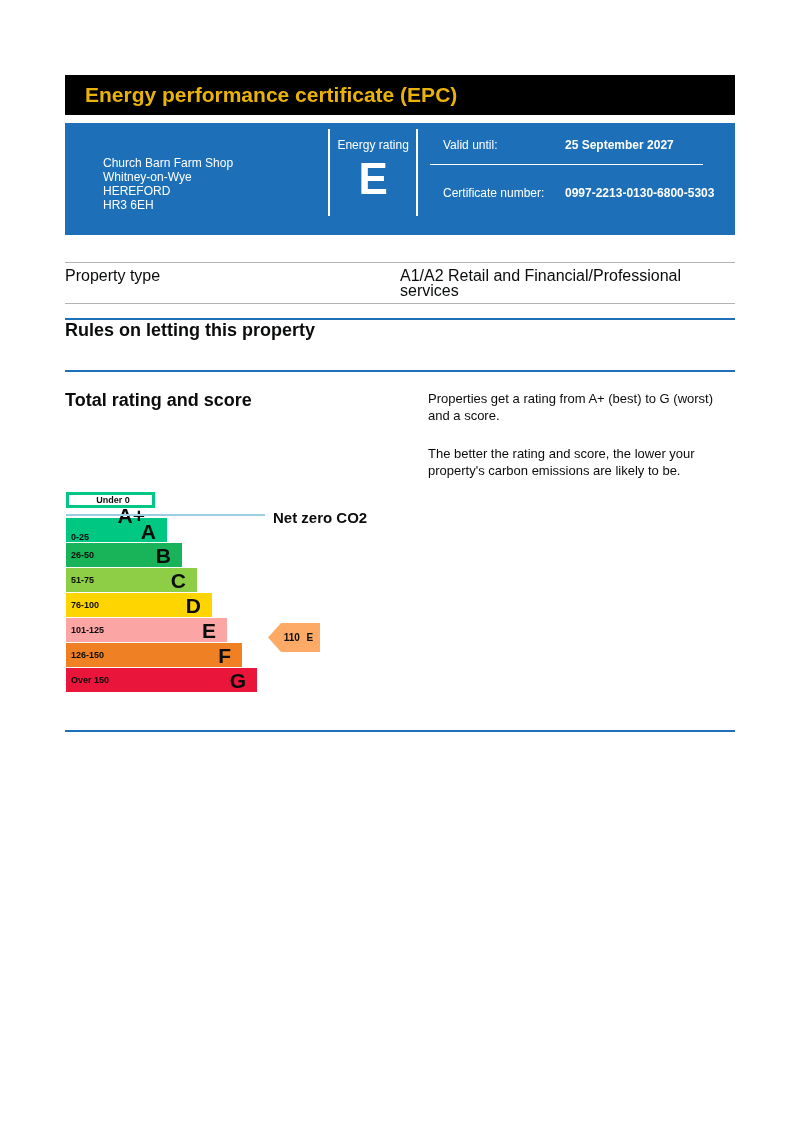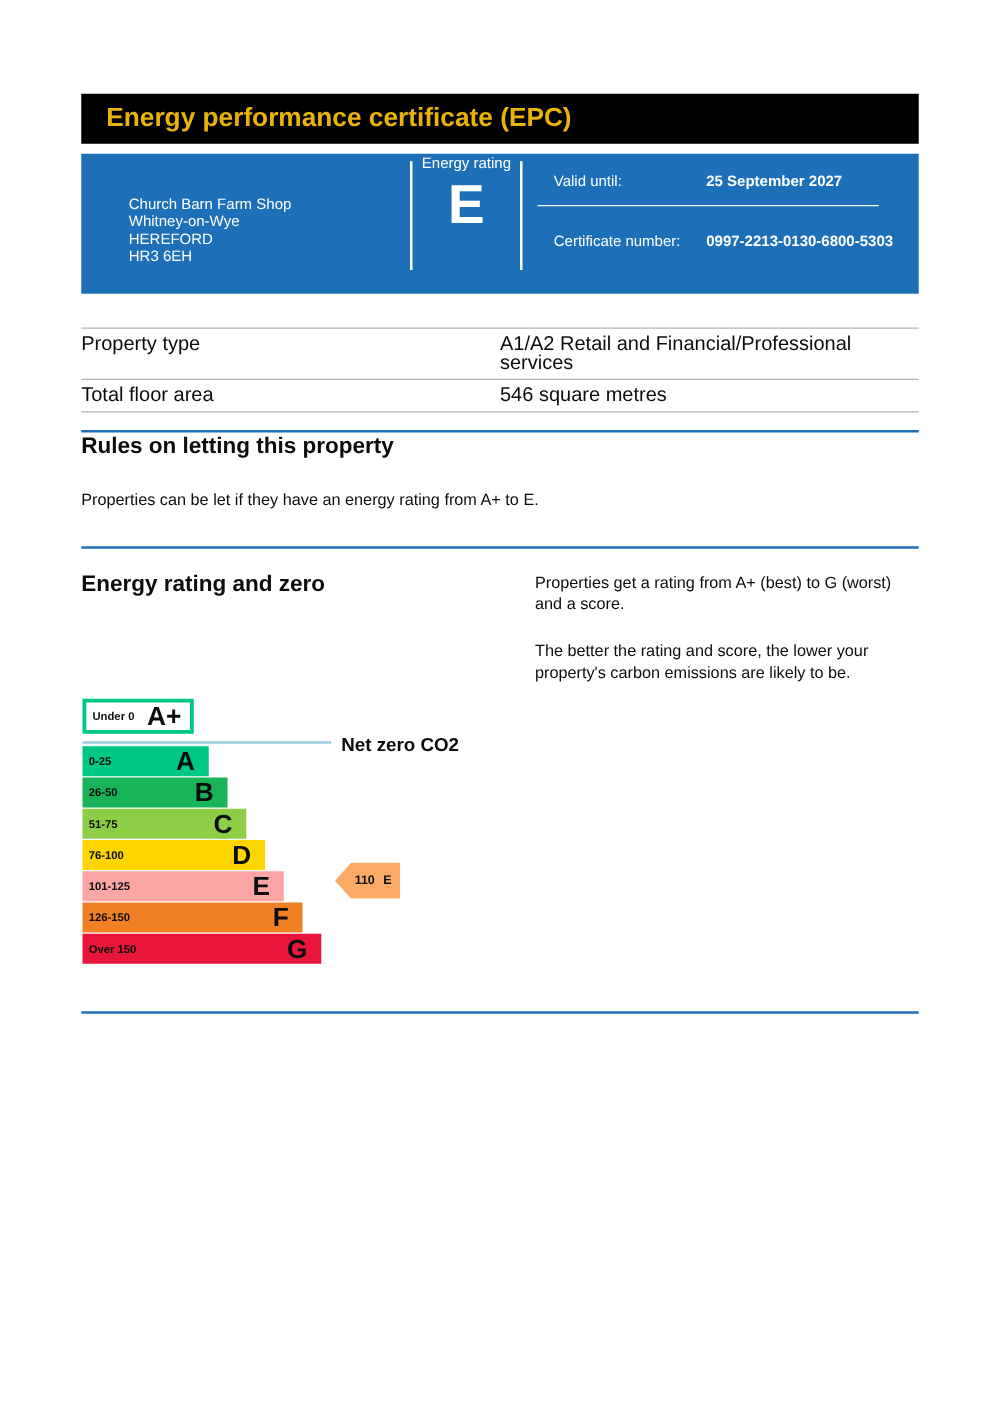--- a/index.html
+++ b/index.html
@@ -11,21 +11,21 @@
   .page { padding: 75px 65px 0 65px; }
 
   
   .header-bar { background: #000000; height: 40px; display: flex; align-items: center; padding-left: 20px; }
   .header-bar h1 { color: #eab308; font-size: 21px; font-weight: bold; margin: 0; }
 
   
   .summary-box { background: #1d70b8; height: 112px; margin-top: 8px; display: flex; color: #ffffff; }
   .sum-address { width: 281px; padding: 33px 16px 0 38px; font-size: 12px; line-height: 14px; }
   .sum-divider { width: 2px; background: #ffffff; height: 87px; margin-top: 6px; flex: none; }
-  .sum-mid { width: 93px; text-align: center; }
+  .sum-mid { width: 93px; text-align: center; padding-top: 15px; }
   .sum-mid .er-label { font-size: 12px; line-height: 14px; }
   .sum-mid .er-value { font-size: 44px; font-weight: bold; line-height: 48px; margin-top: 3px; }
   .sum-right { flex: 1; padding: 15px 0 0 25px; font-size: 12px; }
   .sum-row { display: flex; line-height: 14px; }
   .sum-row .lbl { width: 122px; }
   .sum-row .val { width: 170px; font-weight: bold; }
   .white-rule { height: 1px; background: #ffffff; border: 0; margin: 12px 32px 21px -13px; }
 
   
   .details { margin-top: 27px; font-size: 16px; border-bottom: 1px solid #b1b4b6; }
@@ -44,22 +44,22 @@
 
   .rating-section { display: flex; margin-top: 18px; }
   .rating-left { width: 345px; }
   .rating-left p { font-size: 13px; line-height: 16px; margin: 27px 0 0 0; }
   .rating-right { width: 307px; margin-left: auto; font-size: 13px; line-height: 17px; }
   .rating-right p { margin: 0; }
   .rating-right p + p { margin-top: 21px; }
 
   
   .chart { position: relative; margin: 13px 0 0 1px; }
-  .aplus-box { width: 89px; height: 28px; border: 3px solid #00c781; background: #ffffff;
-               display: flex; align-items: center; margin-bottom: 4px; color: #0b0c0c; }
+  .aplus-box { width: 89px; height: 16px; border: 3px solid #00c781; background: #ffffff;
+               display: flex; align-items: center; margin-bottom: 4px; color: #0b0c0c; flex-direction: column; }
   .band-range { font-size: 9px; font-weight: bold; padding-left: 5px; white-space: nowrap; }
   .band-letter { font-size: 21px; font-weight: bold; margin-left: auto; padding-right: 11px; line-height: 1; }
   .aplus-box .band-letter { padding-right: 7px; }
   .netzero-row { position: relative; height: 6px; }
   .nz-line { position: absolute; left: 0; top: 2px; width: 199px; height: 2px; background: #9bcfe0; }
   .nz-label { position: absolute; left: 207px; top: -3px; font-size: 15px; font-weight: bold; white-space: nowrap; }
   .band { height: 24px; margin-bottom: 1px; display: flex; align-items: center; color: #0b0c0c; }
   .marker { position: absolute; top: 131px; left: 202px; width: 52px; height: 29px; background: #fcaa65;
             clip-path: polygon(0 50%, 25% 0, 100% 0, 100% 100%, 25% 100%);
             display: flex; align-items: center; justify-content: center; padding-left: 9px;
@@ -98,54 +98,49 @@
         <div class="val">0997-2213-0130-6800-5303</div>
       </div>
     </div>
   </div>
 
   <div class="details">
     <div class="details-row">
       <div class="dlabel">Property type</div>
       <div class="dvalue">A1/A2 Retail and Financial/Professional services</div>
     </div>
-    <div class="details-row">
-      <div class="dlabel">Total floor area</div>
-      <div class="dvalue">546 square metres</div>
-    </div>
   </div>
 
   <hr class="blue-rule rule-1">
 
   <h2 class="sect rules-heading">Rules on letting this property</h2>
-  <p class="rules-body">Properties can be let if they have an energy rating from A+ to E.</p>
 
   <hr class="blue-rule rule-2">
 
   <div class="rating-section">
     <div class="rating-left">
-      <h2 class="sect">Energy rating and zero</h2>
+      <h2 class="sect">Total rating and score</h2>
     </div>
     <div class="rating-right">
       <p>Properties get a rating from A+ (best) to G (worst) and a score.</p>
       <p>The better the rating and score, the lower your property's carbon emissions are likely to be.</p>
     </div>
   </div>
 
   <div class="chart">
     <div class="aplus-box" style="border-color: rgb(0, 199, 129);">
       <span class="band-range">Under 0</span>
       <span class="band-letter">A+</span>
     </div>
     <div class="netzero-row">
       <span class="nz-line"></span>
       <span class="nz-label">Net zero CO2</span>
     </div>
     <div id="bands">
-        <div class="band" style="background: rgb(0, 199, 129); width: 101px;">
+        <div class="band" style="background: rgb(0, 199, 129); width: 101px; align-items: flex-end;">
           <span class="band-range">0-25</span>
           <span class="band-letter">A</span>
         </div>
         <div class="band" style="background: rgb(25, 180, 89); width: 116px;">
           <span class="band-range">26-50</span>
           <span class="band-letter">B</span>
         </div>
         <div class="band" style="background: rgb(141, 206, 70); width: 131px;">
           <span class="band-range">51-75</span>
           <span class="band-letter">C</span>

